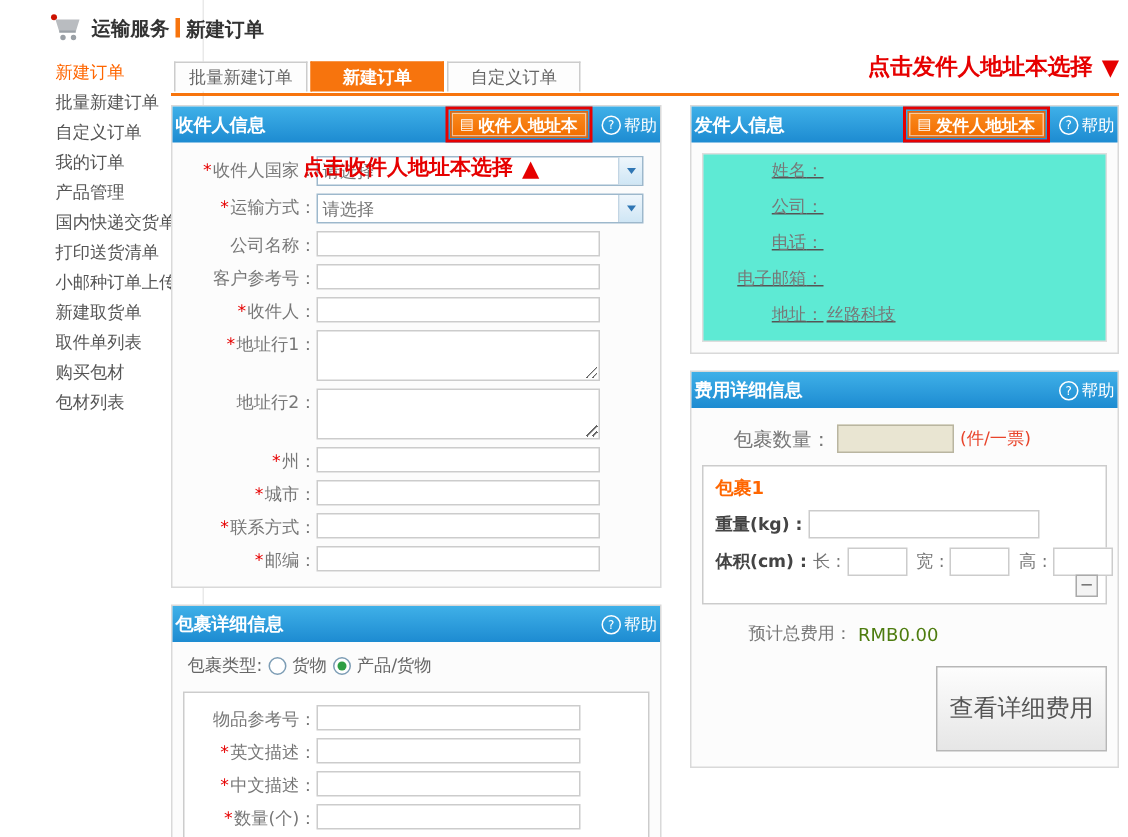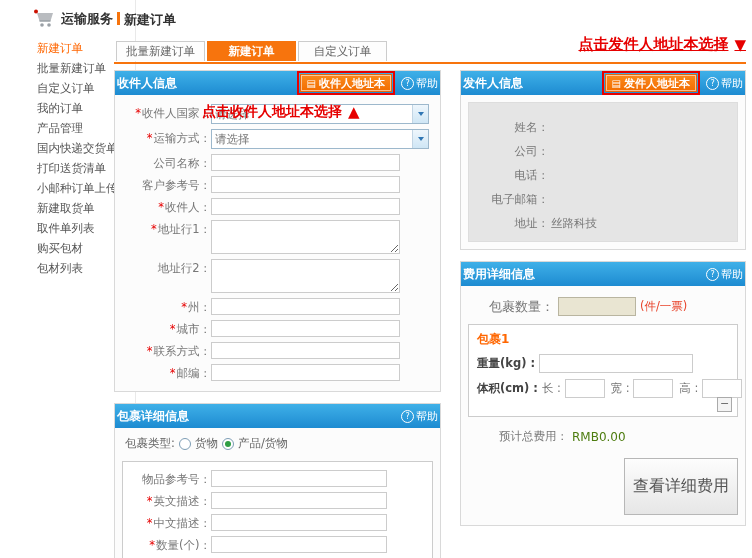--- a/index.html
+++ b/index.html
@@ -17,21 +17,21 @@
   #main{position:absolute;left:108px;top:0;width:644px;height:558px;}
   .page-title{position:absolute;left:9px;top:11px;font-weight:bold;font-size:13px;color:#333;padding-left:7px;}
   .page-title::before{content:"";position:absolute;left:0;top:1px;width:3px;height:13px;background:#f7740d;}
   .tabs{position:absolute;left:8px;top:41px;display:flex;gap:2px;}
   .tab{width:87px;height:19px;line-height:19px;text-align:center;font-size:11.5px;color:#666;
        background:#fdfdfd;border:1px solid #ccc;border-bottom:none;cursor:pointer;}
   .tab.active{background:#f7740d;border-color:#f7740d;color:#fff;font-weight:bold;}
   .tab-line{position:absolute;left:6px;right:6px;top:62px;height:2px;background:#f7740d;}
   
   .tip{position:absolute;color:#e60000;font-weight:bold;z-index:30;white-space:nowrap;}
-  #sender-tip{top:35px;right:6px;font-size:15px;text-decoration:underline;}
+  #sender-tip{top:35px;right:6px;font-size:15px;}
   #recipient-tip{left:88px;top:33px;font-size:14px;}
   .tri{font-size:15px;vertical-align:-1px;margin-left:6px;}
   
   .col{position:absolute;top:70px;}
   #col-left{left:6px;width:327px;}
   #col-right{left:352px;width:286px;}
   .panel{border:1px solid #d9d9d9;background:#fcfcfc;margin-bottom:11px;position:relative;}
   .panel-header{height:24px;background:linear-gradient(#3fb0e8,#1d8bd1);display:flex;align-items:center;padding:0 2px;}
   .panel-title{flex:1;color:#fff;font-weight:bold;font-size:12px;}
   .hl{display:inline-block;border:2px solid #e60000;padding:1px;margin-right:6px;}
@@ -54,21 +54,21 @@
   .sel-txt{flex:1;padding:0 3px;color:#777;font-size:11.5px;}
   .sel-btn{width:15px;height:100%;border-left:1px solid #c2d5e4;background:linear-gradient(#eef6fc,#cfe6f5);
            display:flex;align-items:center;justify-content:center;}
   .sel-car{width:0;height:0;border-left:3px solid transparent;border-right:3px solid transparent;border-top:4px solid #2f76b4;}
   
   .radio-row{display:flex;align-items:center;gap:4px;padding:8px 0 6px 10px;color:#666;font-size:11.5px;}
   .radio{width:10px;height:10px;border:1px solid #7d9db5;border-radius:50%;background:#fff;position:relative;flex:none;cursor:pointer;}
   .radio.on::after{content:"";position:absolute;left:2px;top:2px;width:6px;height:6px;border-radius:50%;background:#2e9e44;}
   .inner-box{margin:4px 7px 0 7px;border:1px solid #ccc;background:#fff;padding:8px 0 10px 0;}
   
-  .s-box{margin:7px;border:1px solid #ddd;background:#e5e5e5;padding:17px 0 10px 0;}
+  .s-box{margin:7px;border:1px solid #ddd;background:#5eead4;padding:3px 0 10px 0;text-decoration:underline;}
   .s-row{display:flex;margin-bottom:9px;}
   .s-lbl{width:80px;text-align:right;color:#777;white-space:nowrap;font-size:11.5px;flex:none;}
   .s-lbl::after{content:"\FF1A";}
   .s-val{color:#777;padding-left:2px;font-size:11.5px;}
   
   .fee-body{padding:8px 7px 10px 7px;}
   .qty-row{display:flex;align-items:center;margin:3px 0 8px 0;}
   .qty-lbl{width:86px;text-align:right;color:#777;white-space:nowrap;font-size:13px;}
   .qty-lbl::after{content:"\FF1A";}
   .qty-inp{width:72px;height:15px;border:1px solid #b9b5a0;background:#e9e5d2;margin:0 4px;}

